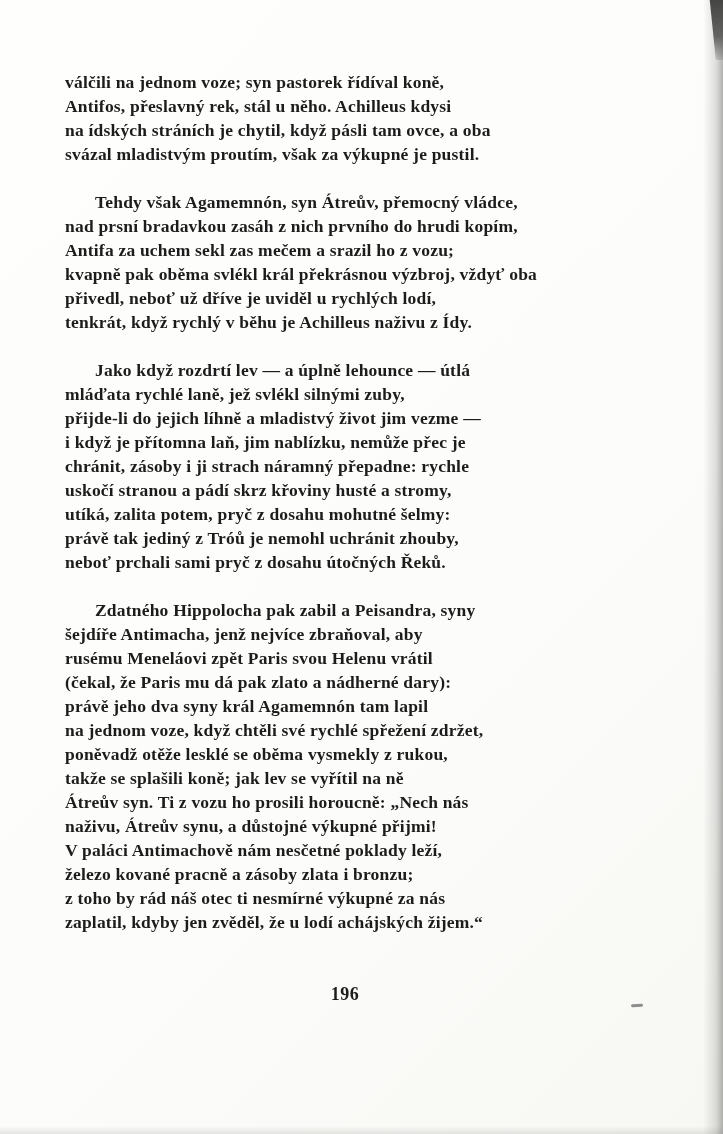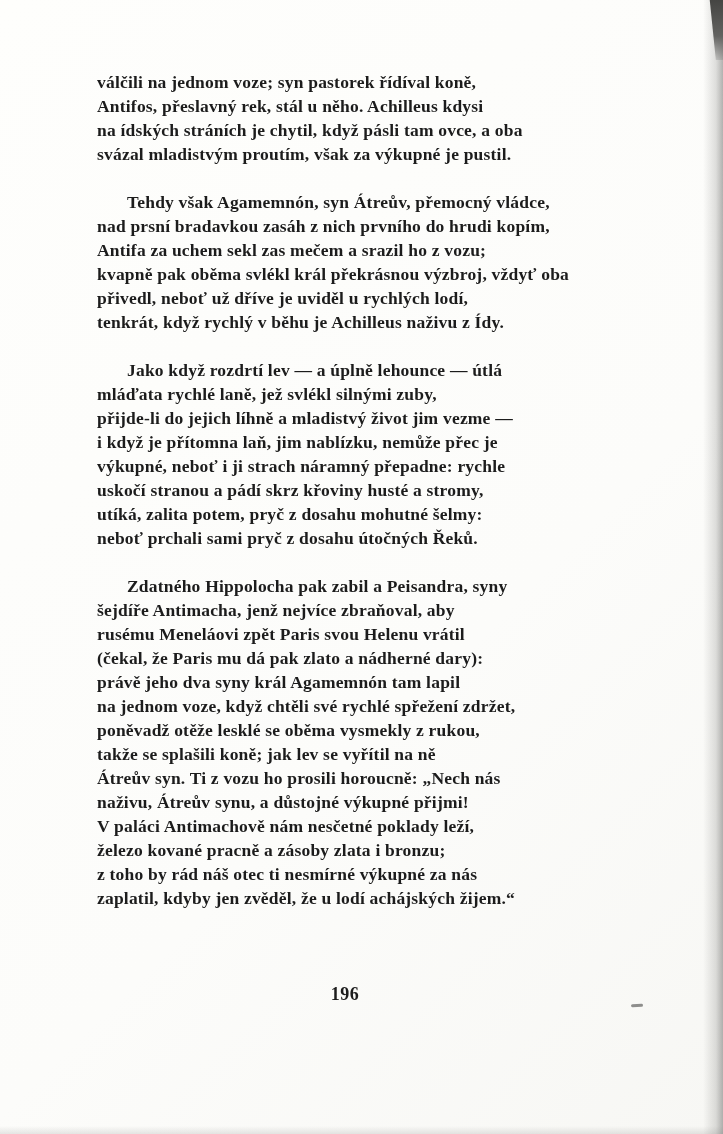--- a/index.html
+++ b/index.html
@@ -35,21 +35,20 @@
   .paragraph:last-child {
     margin-bottom: 0;
   }
   .paragraph.indent .line:first-child {
     text-indent: 30px;
   }
   .line {
     white-space: nowrap;
     line-height: 24px;
     height: 24px;
-    margin-left: 32px;
   }
   .page-number {
     position: absolute;
     top: 984px;
     left: 65px;
     width: 560px;
     text-align: center;
     font-size: 18px;
     font-weight: 600;
     color: #1c1c1c;
@@ -111,23 +110,24 @@
         <div class="line">Antifa za uchem sekl zas mečem a srazil ho z vozu;</div>
         <div class="line">kvapně pak oběma svlékl král překrásnou výzbroj, vždyť oba</div>
         <div class="line">přivedl, neboť už dříve je uviděl u rychlých lodí,</div>
         <div class="line">tenkrát, když rychlý v běhu je Achilleus naživu z Ídy.</div>
       </div>
       <div class="paragraph indent">
         <div class="line">Jako když rozdrtí lev — a úplně lehounce — útlá</div>
         <div class="line">mláďata rychlé laně, jež svlékl silnými zuby,</div>
         <div class="line">přijde-li do jejich líhně a mladistvý život jim vezme —</div>
         <div class="line">i když je přítomna laň, jim nablízku, nemůže přec je</div>
-        <div class="line">výkupné, neboť i ji strach náramný přepadne: rychle</div>
+        <div class="line">chránit, zásoby i ji strach náramný přepadne: rychle</div>
         <div class="line">uskočí stranou a pádí skrz křoviny husté a stromy,</div>
         <div class="line">utíká, zalita potem, pryč z dosahu mohutné šelmy:</div>
+        <div class="line">právě tak jediný z Tróů je nemohl uchránit zhouby,</div>
         <div class="line">neboť prchali sami pryč z dosahu útočných Řeků.</div>
       </div>
       <div class="paragraph indent">
         <div class="line">Zdatného Hippolocha pak zabil a Peisandra, syny</div>
         <div class="line">šejdíře Antimacha, jenž nejvíce zbraňoval, aby</div>
         <div class="line">rusému Meneláovi zpět Paris svou Helenu vrátil</div>
         <div class="line">(čekal, že Paris mu dá pak zlato a nádherné dary):</div>
         <div class="line">právě jeho dva syny král Agamemnón tam lapil</div>
         <div class="line">na jednom voze, když chtěli své rychlé spřežení zdržet,</div>
         <div class="line">poněvadž otěže lesklé se oběma vysmekly z rukou,</div>

